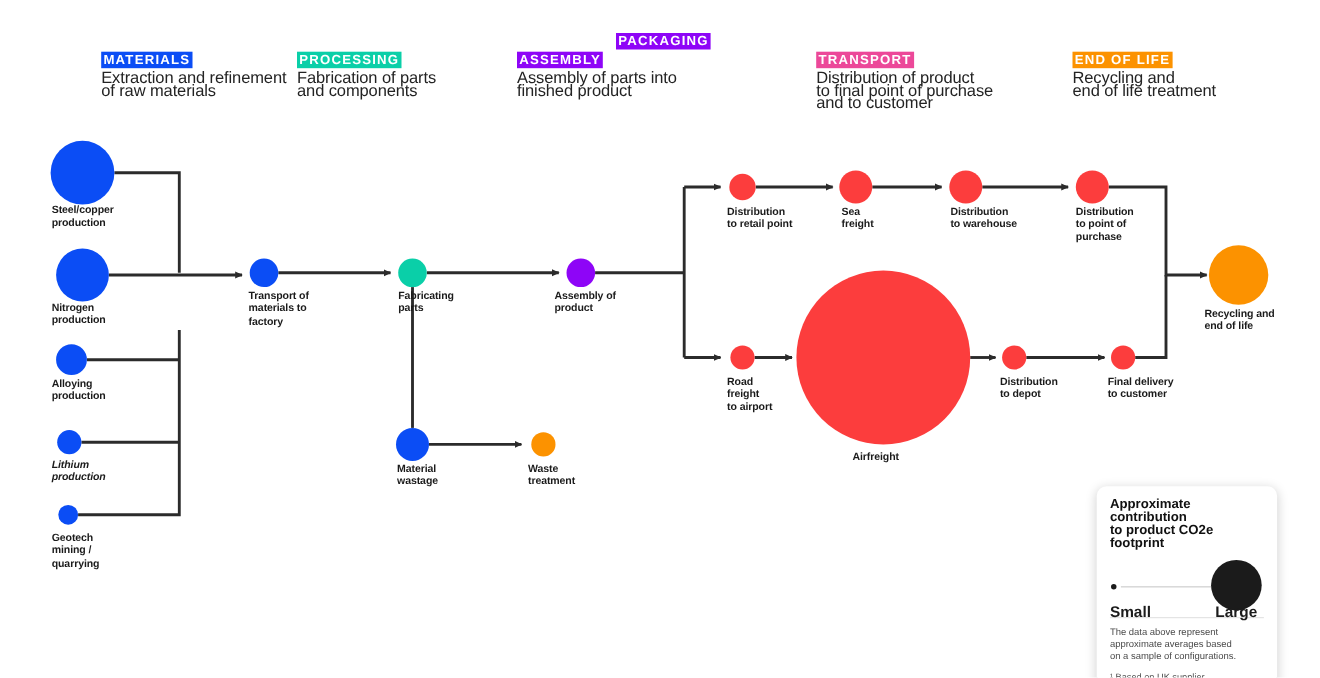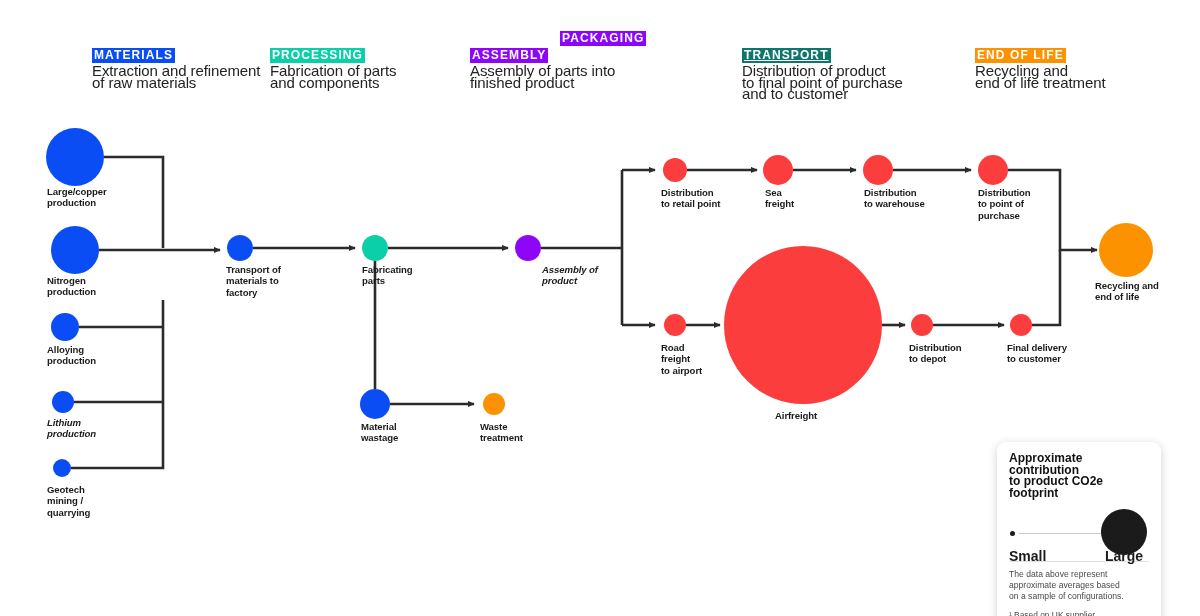--- a/index.html
+++ b/index.html
@@ -123,32 +123,32 @@
   </svg>
 
   <div class="layer" id="stage-heads">
       <div class="stage-head" style="left: 92px; top: 45px;"><span class="stage-title" style="background: rgb(11, 77, 245);">MATERIALS</span><div class="stage-sub" style="max-width: 190px;">Extraction and refinement
 of raw materials</div></div>
       <div class="stage-head" style="left: 270px; top: 45px;"><span class="stage-title" style="background: rgb(10, 207, 168);">PROCESSING</span><div class="stage-sub" style="max-width: 190px;">Fabrication of parts
 and components</div></div>
       <div class="stage-head" style="left: 470px; top: 45px;"><span class="stage-title" style="background: rgb(142, 5, 247);">ASSEMBLY</span><div class="stage-sub" style="max-width: 190px;">Assembly of parts into
 finished product</div></div>
       <div class="stage-head" style="left: 560px; top: 28px;"><span class="stage-title" style="background: rgb(142, 5, 247);">PACKAGING</span></div>
-      <div class="stage-head" style="left: 742px; top: 45px;"><span class="stage-title" style="background: #0f766e; text-decoration: underline;">TRANSPORT</span><div class="stage-sub" style="max-width: 210px;">Distribution of product
+      <div class="stage-head" style="left: 742px; top: 45px;"><span class="stage-title" style="background: #ec4899;">TRANSPORT</span><div class="stage-sub" style="max-width: 210px;">Distribution of product
 to final point of purchase
 and to customer</div></div>
       <div class="stage-head" style="left: 975px; top: 45px;"><span class="stage-title" style="background: rgb(252, 146, 0);">END OF LIFE</span><div class="stage-sub" style="max-width: 190px;">Recycling and
 end of life treatment</div></div>
     </div>
 
   <div class="layer" id="node-layer">
       <div class="node" style="left: 46px; top: 128px;">
         <span class="dot" style="width: 58px; height: 58px; background: rgb(11, 77, 245);"></span>
       </div>
-      <div class="node-label" style="left: 47px; top: 186px;">Large/copper
+      <div class="node-label" style="left: 47px; top: 186px;">Steel/copper
 production</div>
       <div class="node" style="left: 51px; top: 226px;">
         <span class="dot" style="width: 48px; height: 48px; background: rgb(11, 77, 245);"></span>
       </div>
       <div class="node-label" style="left: 47px; top: 275px;">Nitrogen
 production</div>
       <div class="node" style="left: 51px; top: 313px;">
         <span class="dot" style="width: 28px; height: 28px; background: rgb(11, 77, 245);"></span>
       </div>
       <div class="node-label" style="left: 47px; top: 344px;">Alloying
@@ -181,21 +181,21 @@
       <div class="node-label" style="left: 361px; top: 421px;">Material
 wastage</div>
       <div class="node" style="left: 483px; top: 393px;">
         <span class="dot" style="width: 22px; height: 22px; background: rgb(252, 146, 0);"></span>
       </div>
       <div class="node-label" style="left: 480px; top: 421px;">Waste
 treatment</div>
       <div class="node" style="left: 515px; top: 235px;">
         <span class="dot" style="width: 26px; height: 26px; background: rgb(142, 5, 247);"></span>
       </div>
-      <div class="node-label" style="left: 542px; top: 264px; font-style: italic;">Assembly of
+      <div class="node-label" style="left: 504px; top: 264px;">Assembly of
 product</div>
       <div class="node" style="left: 663px; top: 158px;">
         <span class="dot" style="width: 24px; height: 24px; background: rgb(252, 61, 61);"></span>
       </div>
       <div class="node-label" style="left: 661px; top: 187px;">Distribution
 to retail point</div>
       <div class="node" style="left: 763px; top: 155px;">
         <span class="dot" style="width: 30px; height: 30px; background: rgb(252, 61, 61);"></span>
       </div>
       <div class="node-label" style="left: 765px; top: 187px;">Sea

